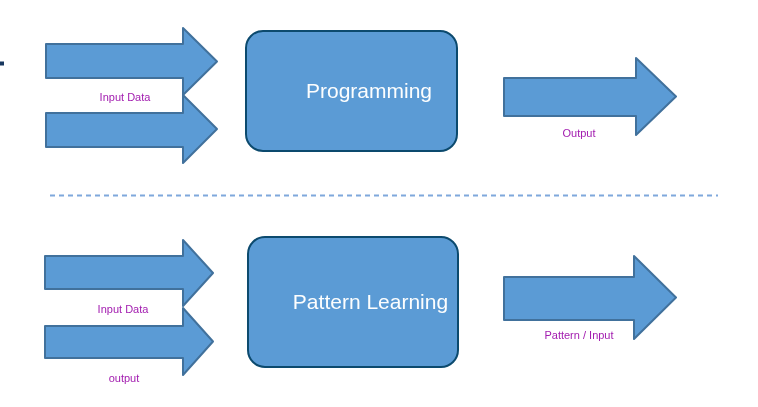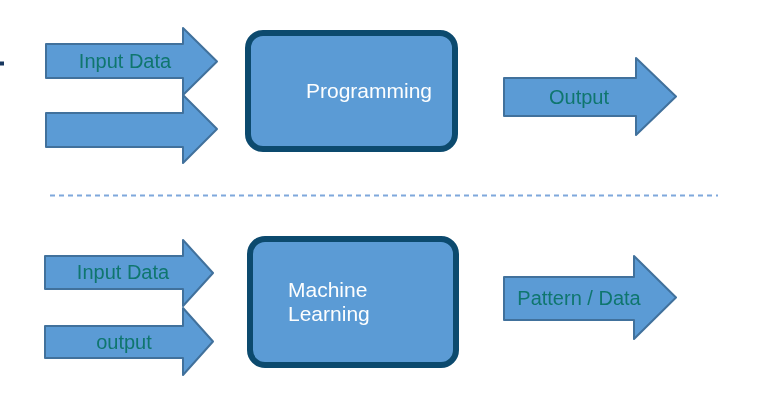--- a/index.html
+++ b/index.html
@@ -25,41 +25,42 @@
   .divider {
     stroke: #7FA8DC;
     stroke-width: 2;
     stroke-dasharray: 5 4;
     fill: none;
   }
   .edge-mark { fill: #17375E; }
   .process-box {
     position: absolute;
     background: #5B9BD5;
-    border: 6px solid #0c4a6e;
+    border: 2px solid #0c4a6e;
     border-radius: 18px;
     display: flex;
     align-items: center;
     justify-content: center;
     color: #FDFEFE;
     font-size: 21px;
     box-sizing: border-box;
     padding-left: 35px;
   }
   .box-programming { left: 245px; top: 30px;  width: 213px; height: 122px; }
   .box-ml          { left: 247px; top: 236px; width: 212px; height: 132px; }
   .arrow-label {
     position: absolute;
     display: flex;
     align-items: center;
     justify-content: center;
-    color: #0f766e;
-    font-size: 20px;
+    color: #a21caf;
+    font-size: 11px;
     pointer-events: none;
     white-space: nowrap;
+    margin-top: 36px;
   }
   .lbl-input-top     { left: 46px;  top: 44px;  width: 158px; height: 34px; }
   .lbl-code          { left: 46px;  top: 113px; width: 158px; height: 34px; }
   .lbl-output-top    { left: 504px; top: 78px;  width: 150px; height: 38px; }
   .lbl-input-bottom  { left: 45px;  top: 256px; width: 156px; height: 33px; }
   .lbl-output-bottom { left: 45px;  top: 326px; width: 158px; height: 32px; }
   .lbl-pattern       { left: 504px; top: 277px; width: 150px; height: 43px; }
 </style>
 </head>
 <body>
@@ -78,22 +79,22 @@
     <polygon class="shape" points="45,326 183,326 183,308 213,341.5 183,375 183,358 45,358"></polygon>
     <polygon class="shape" points="504,277 634,277 634,256 676,297.5 634,339 634,320 504,320"></polygon>
 
     <rect class="edge-mark" x="0" y="61.5" width="4" height="4"></rect>
   </svg>
 
   <div class="process-box box-programming">
     <span>Programming</span>
   </div>
   <div class="process-box box-ml">
-    <span>Machine Learning</span>
+    <span>Pattern Learning</span>
   </div>
 
   <div class="arrow-label lbl-input-top">Input Data</div>
   <div class="arrow-label lbl-output-top">Output</div>
   <div class="arrow-label lbl-input-bottom">Input Data</div>
   <div class="arrow-label lbl-output-bottom">output</div>
-  <div class="arrow-label lbl-pattern">Pattern / Data</div>
+  <div class="arrow-label lbl-pattern">Pattern / Input</div>
 
 </div>
 
 </body></html>

